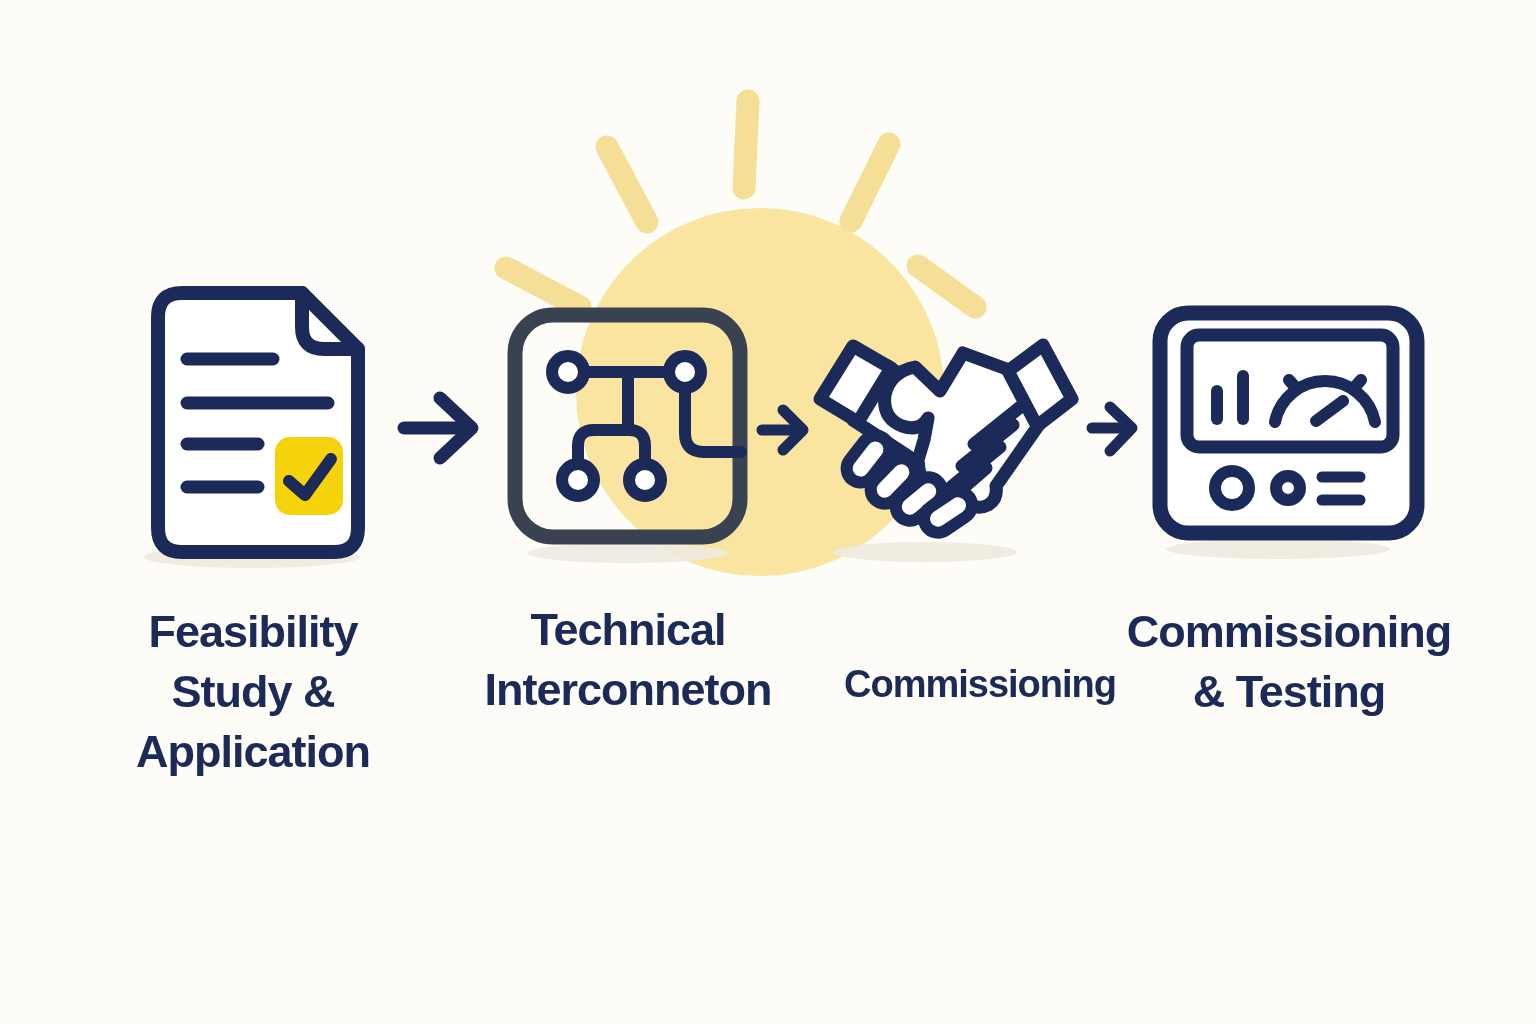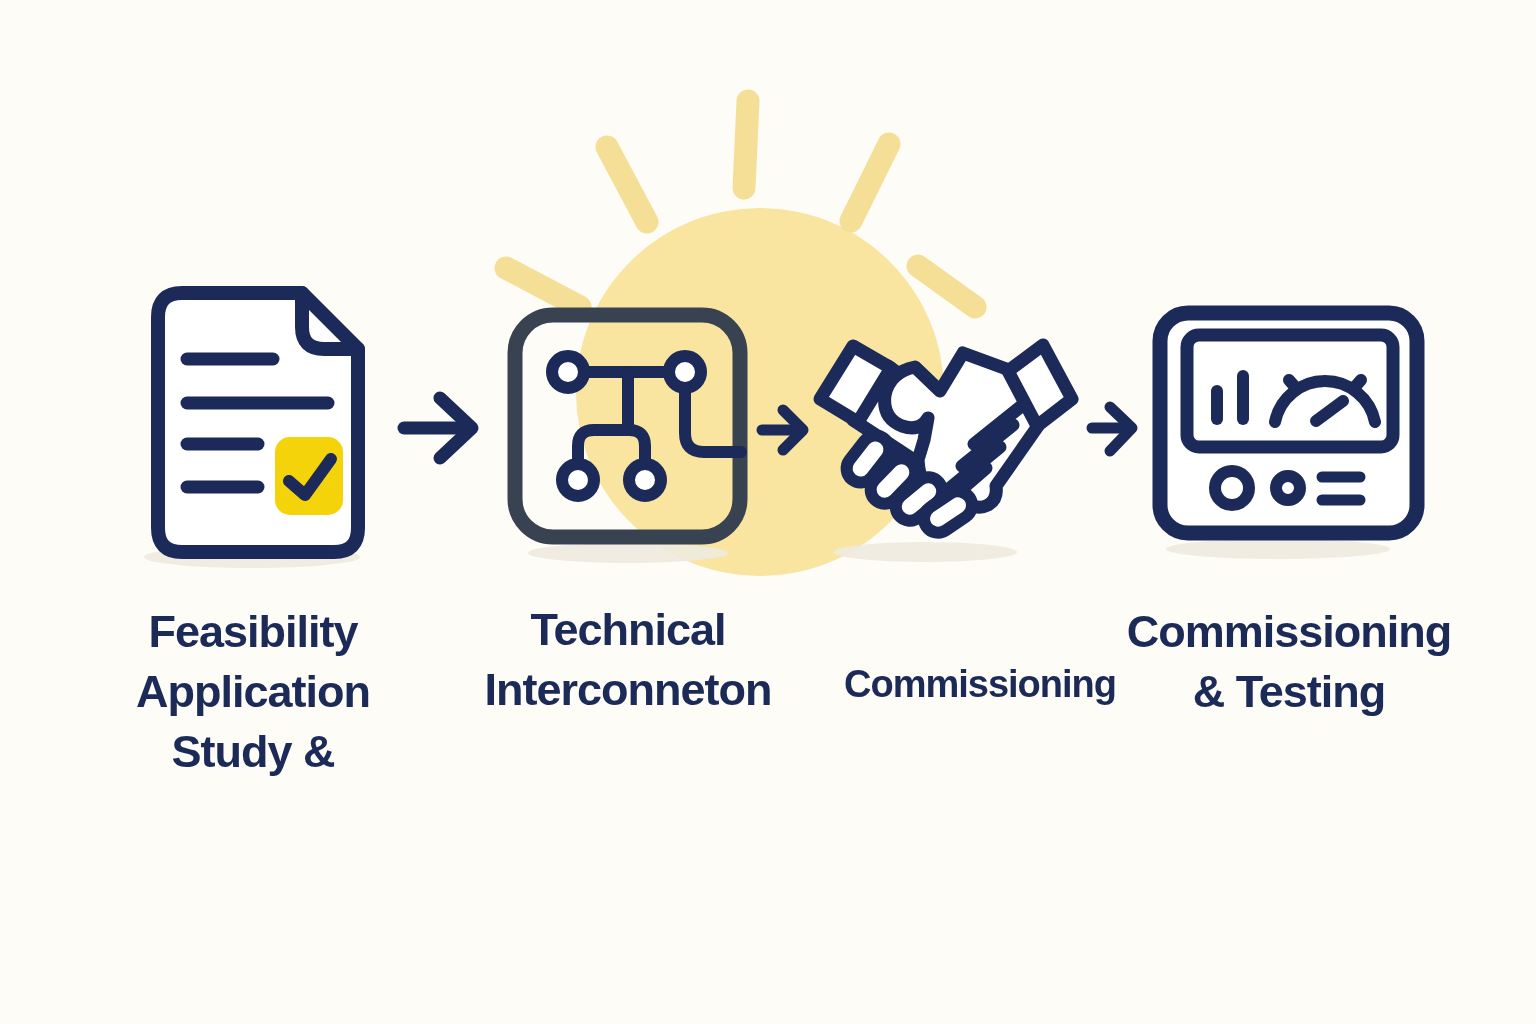--- a/index.html
+++ b/index.html
@@ -175,22 +175,22 @@
       </g>
       <g class="fN sN round" stroke-width="11" fill="none">
         <path d="M 1322,477 H 1360"></path>
         <path d="M 1322,500 H 1360"></path>
       </g>
     </g>
   </svg>
 
   <div class="label label-lg" style="left:73px;top:602px;width:360px;">
     <div>Feasibility</div>
+    <div>Study &amp;</div>
     <div>Application</div>
-    <div>Study &amp;</div>
   </div>
 
   <div class="label label-lg" style="left:448px;top:600px;width:360px;">
     <div>Technical</div>
     <div>Interconneton</div>
   </div>
 
   <div class="label label-md" style="left:810px;top:659px;width:340px;">
     <div>Commissioning</div>
   </div>

